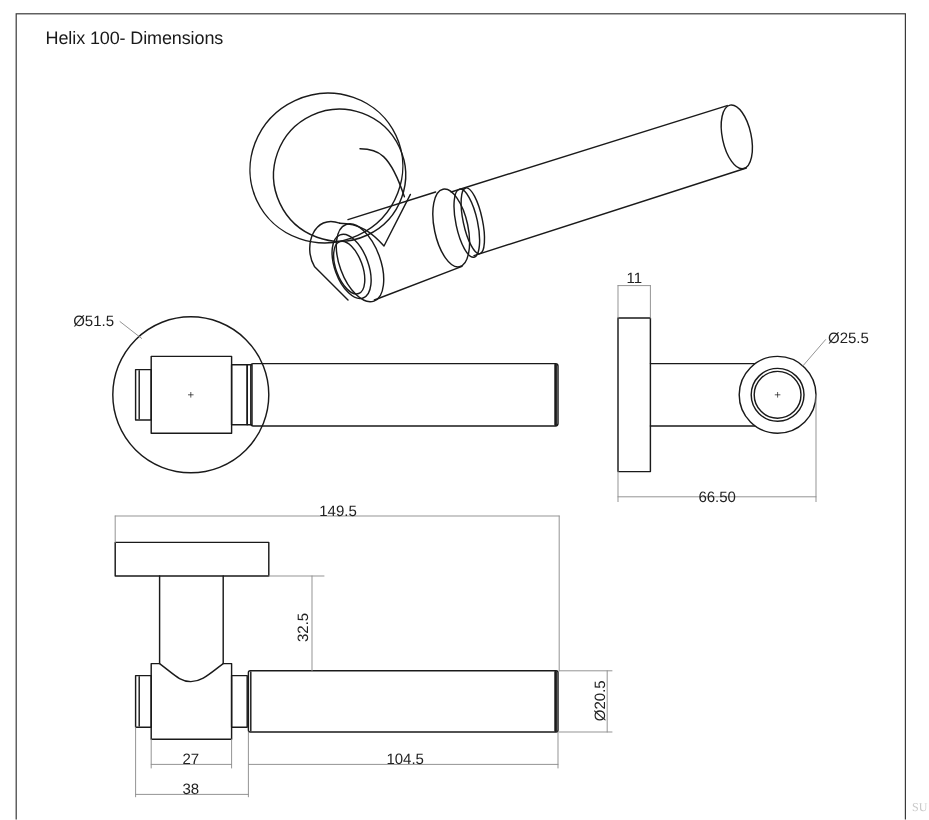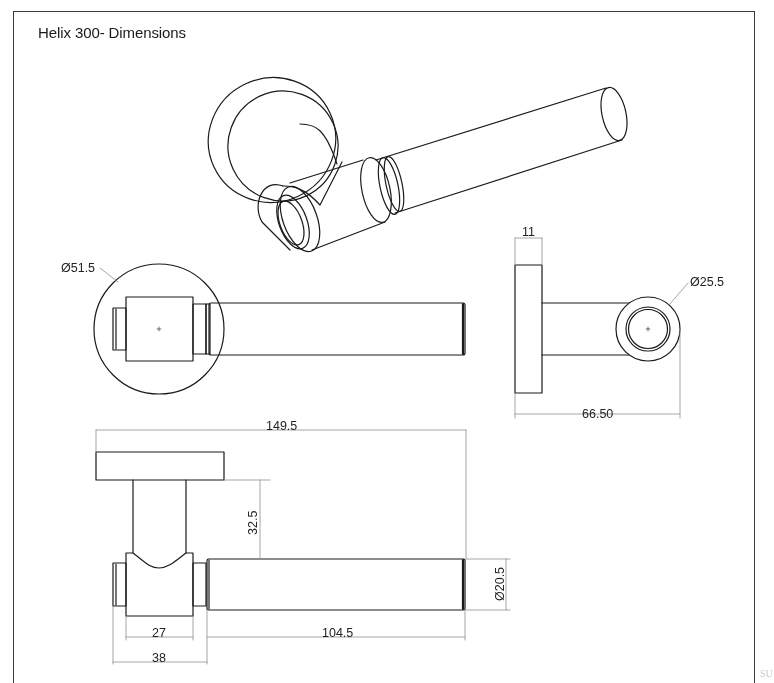--- a/index.html
+++ b/index.html
@@ -19,21 +19,21 @@
     }
     svg.drawing { position: absolute; left: 0; top: 0; }
     .dim text {
       font-family: "Liberation Sans", sans-serif; font-size: 12.5px; fill: #222;
     }
   </style>
 </head>
 <body>
 
 <div class="frame"></div>
-<div class="title">Helix 300- Dimensions</div>
+<div class="title">Helix 100- Dimensions</div>
 
 <svg class="drawing" width="774" height="683" viewBox="0 0 774 683" fill="none" stroke="#1a1a1a" stroke-width="1.2" stroke-linejoin="round" stroke-linecap="round">
 
   <g>
 
     <ellipse cx="272" cy="140" rx="64" ry="62" transform="rotate(-25 272 140)"></ellipse>
     <ellipse cx="283" cy="146" rx="55" ry="55" transform="rotate(-25 283 146)"></ellipse>
 
     <path d="M 283 186 C 262 178, 252 205, 262 222 L 290 250"></path>
     <path d="M 283 186 C 300 186, 310 194, 320 205 L 342 162"></path>

